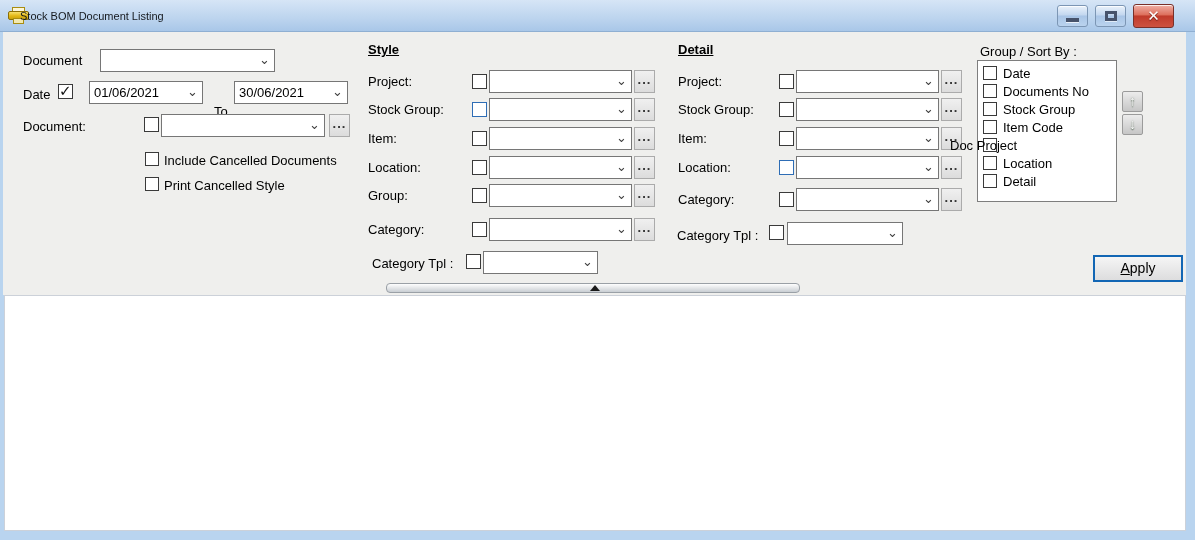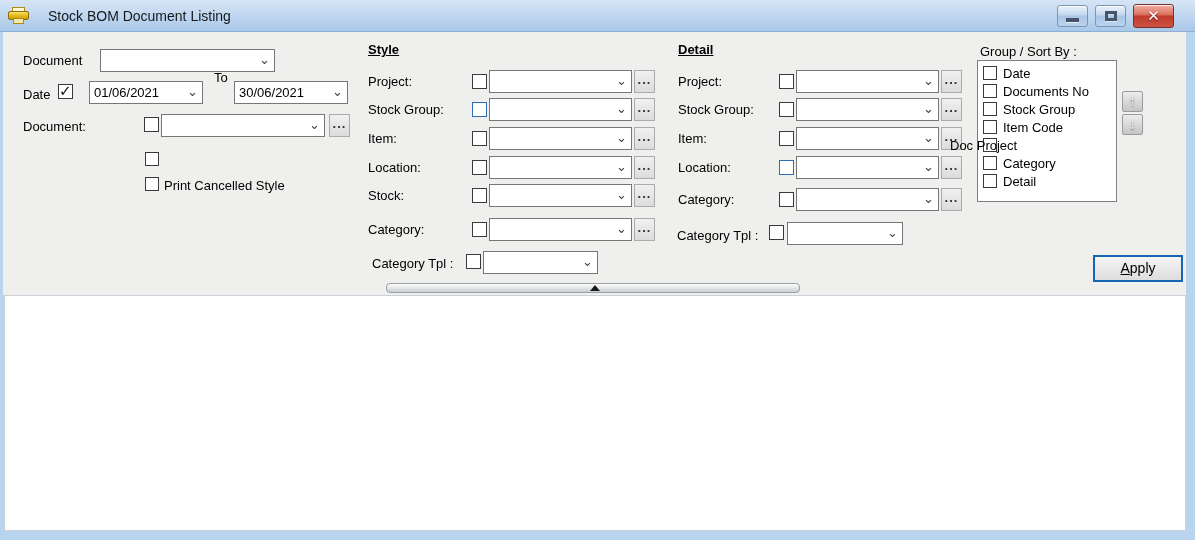--- a/index.html
+++ b/index.html
@@ -5,21 +5,21 @@
   * { margin:0; padding:0; box-sizing:border-box; }
   html,body { width:1195px; height:540px; }
   body { font-family:"Liberation Sans","DejaVu Sans",sans-serif; font-size:13px; color:#000; }
 
   .screen { position:relative; width:1195px; height:540px; background:#b9d4ef; overflow:hidden; }
 
   
   .titlebar { position:absolute; left:0; top:0; width:1195px; height:32px;
     background:linear-gradient(#d6e5f6,#bcd4ee 60%,#a9c7e8); border-bottom:1px solid #8cab cd; }
   .titlebar { border-bottom:1px solid #8fafd2; }
-  .title-text { position:absolute; left:48px; top:0; height:32px; line-height:32px; font-size:14px; color:#15191e; }
+  .title-text { position:absolute; left:20px; top:0; height:32px; line-height:32px; font-size:11px; color:#15191e; }
 
   .printer-icon { position:absolute; left:8px; top:7px; width:21px; height:17px; }
   .printer-icon .paper { position:absolute; left:4px; top:0; width:13px; height:5px; background:#fdf6d8; border:1px solid #a98d12; }
   .printer-icon .bodyp { position:absolute; left:0; top:4px; width:21px; height:9px; border-radius:2px;
     background:linear-gradient(#f7e06a,#e3b816 55%,#caa10a); border:1px solid #8a6d05; }
   .printer-icon .tray  { position:absolute; left:5px; top:11px; width:11px; height:6px; background:#f3e9b0; border:1px solid #a98d12; }
 
   .winbtn { position:absolute; top:5px; height:22px; border-radius:3px; border:1px solid #7c96b4;
     background:linear-gradient(#eaf2fb,#c3d7ef 45%,#a9c5e6 50%,#bad3ee); box-shadow:inset 0 1px 0 rgba(255,255,255,.8); }
   .winbtn.minb { left:1057px; width:31px; }
@@ -98,35 +98,36 @@
   </div>
 
   <div class="lbl" style="left:23px;top:87px">Date</div>
   <span class="cb checked" style="left:58px;top:84px">
       <span class="mark">✓</span>
     </span>
   <div class="combo" style="left:89px;top:81px;width:114px">
     <span class="val">01/06/2021</span>
     <span class="chev">⌄</span>
   </div>
-  <div class="lbl" style="left:214px;top:70px">To</div>
+  <div class="lbl" style="left:214px;top:104px">To</div>
   <div class="combo" style="left:234px;top:81px;width:114px">
     <span class="val">30/06/2021</span>
     <span class="chev">⌄</span>
   </div>
 
   <div class="lbl" style="left:23px;top:119px">Document:</div>
   <span class="cb" style="left:144px;top:117px"></span>
   <div class="combo" style="left:161px;top:114px;width:164px">
     <span class="val"></span>
     <span class="chev">⌄</span>
   </div>
   <div class="browse" style="left:329px;top:114px"><span>...</span></div>
 
   <span class="cb small" style="left:145px;top:152px"></span>
+  <div class="lbl" style="left:164px;top:153px">Include Cancelled Documents</div>
   <span class="cb small" style="left:145px;top:177px"></span>
   <div class="lbl" style="left:164px;top:178px">Print Cancelled Style</div>
 
   <div class="heading" style="left:368px;top:42px;position:absolute">Style</div>
 
   <div class="lbl" style="left:368px;top:74px">Project:</div>
   <span class="cb" style="left:472px;top:74px"></span>
   <div class="combo" style="left:489px;top:70px;width:143px">
     <span class="val"></span>
     <span class="chev">⌄</span>
@@ -150,21 +151,21 @@
   <div class="browse" style="left:634px;top:127px"><span>...</span></div>
 
   <div class="lbl" style="left:368px;top:160px">Location:</div>
   <span class="cb" style="left:472px;top:160px"></span>
   <div class="combo" style="left:489px;top:156px;width:143px">
     <span class="val"></span>
     <span class="chev">⌄</span>
   </div>
   <div class="browse" style="left:634px;top:156px"><span>...</span></div>
 
-  <div class="lbl" style="left:368px;top:188px">Stock:</div>
+  <div class="lbl" style="left:368px;top:188px">Group:</div>
   <span class="cb" style="left:472px;top:188px"></span>
   <div class="combo" style="left:489px;top:184px;width:143px">
     <span class="val"></span>
     <span class="chev">⌄</span>
   </div>
   <div class="browse" style="left:634px;top:184px"><span>...</span></div>
 
   <div class="lbl" style="left:368px;top:222px">Category:</div>
   <span class="cb" style="left:472px;top:222px"></span>
   <div class="combo" style="left:489px;top:218px;width:143px">
@@ -236,21 +237,21 @@
   <div class="lbl" style="left:1003px;top:66px">Date</div>
   <span class="cb small" style="left:983px;top:84px"></span>
   <div class="lbl" style="left:1003px;top:84px">Documents No</div>
   <span class="cb small" style="left:983px;top:102px"></span>
   <div class="lbl" style="left:1003px;top:102px">Stock Group</div>
   <span class="cb small" style="left:983px;top:120px"></span>
   <div class="lbl" style="left:1003px;top:120px">Item Code</div>
   <span class="cb small" style="left:983px;top:138px"></span>
   <div class="lbl" style="left:950px;top:138px">Doc Project</div>
   <span class="cb small" style="left:983px;top:156px"></span>
-  <div class="lbl" style="left:1003px;top:156px">Category</div>
+  <div class="lbl" style="left:1003px;top:156px">Location</div>
   <span class="cb small" style="left:983px;top:174px"></span>
   <div class="lbl" style="left:1003px;top:174px">Detail</div>
 
   <div class="arrowbtn" style="top:91px"><span>↑</span></div>
   <div class="arrowbtn" style="top:114px"><span>↓</span></div>
 
   <div class="applybtn">
     <span class="accel">A</span><span>pply</span>
   </div>
 

